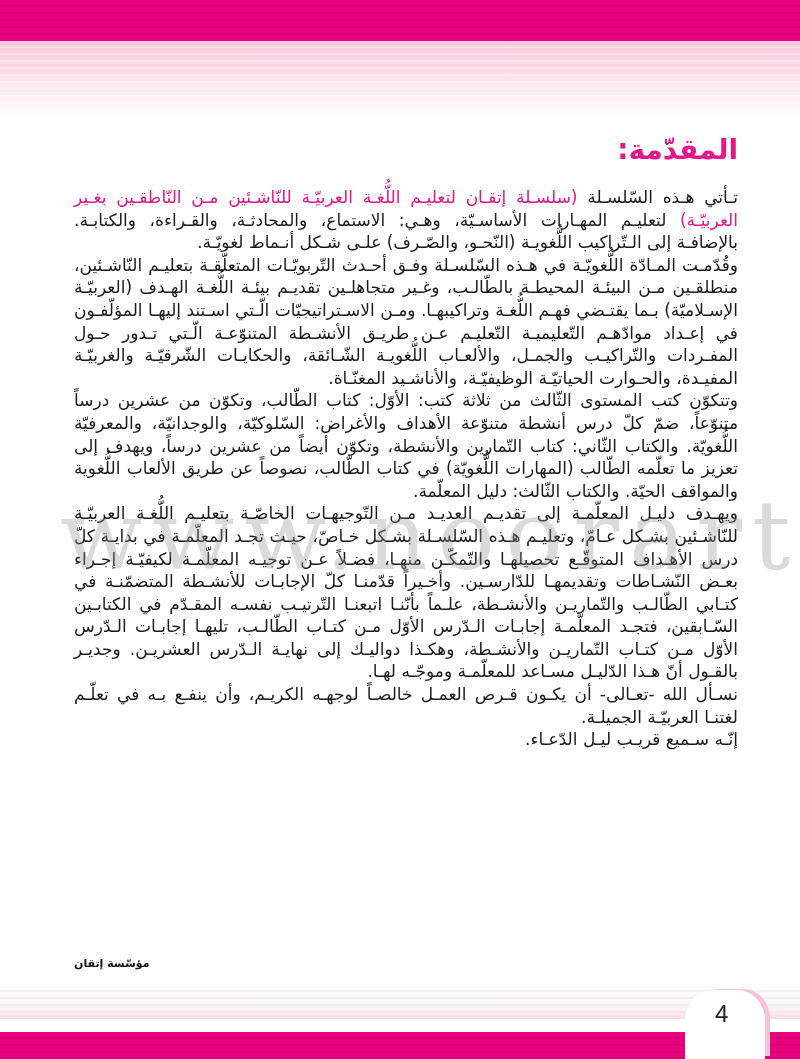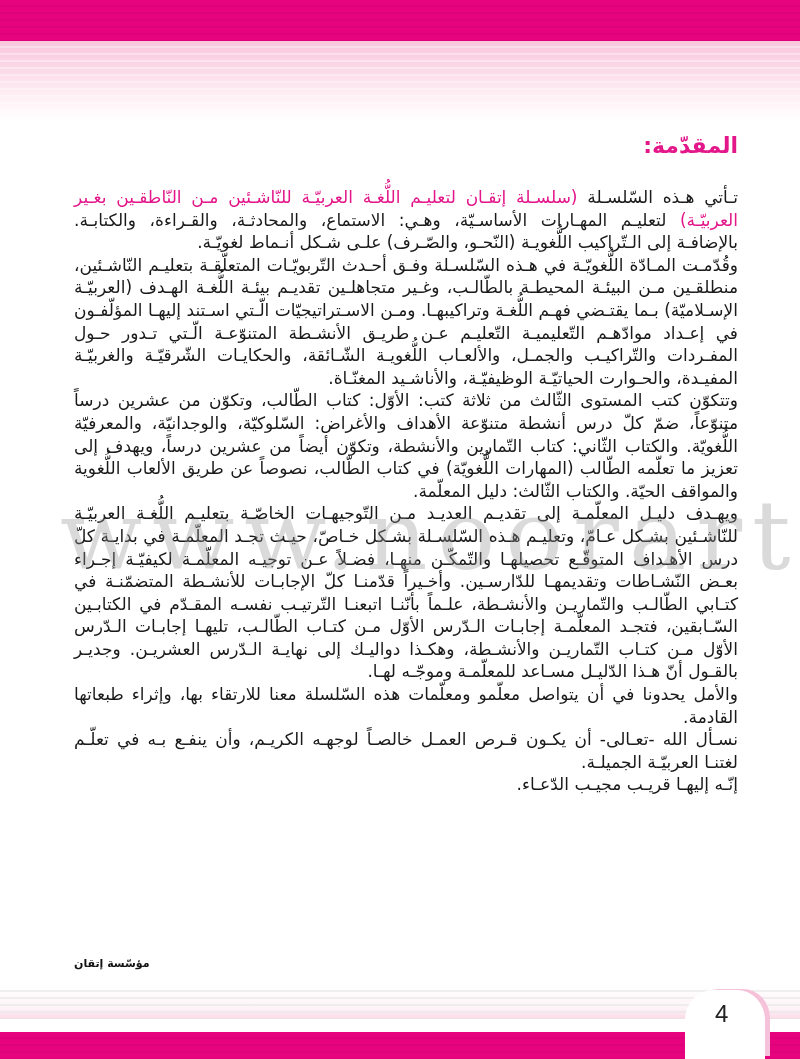--- a/index.html
+++ b/index.html
@@ -13,21 +13,21 @@
     background: repeating-linear-gradient(to bottom, #e8037e 0px, #e8037e 5px, #de0279 5px, #de0279 7px);
   }
   .top-fade {
     position: absolute; left: 0; top: 41px; width: 800px; height: 80px;
     background:
       repeating-linear-gradient(to bottom, rgba(255,255,255,0) 0px, rgba(255,255,255,0) 5px, rgba(255,255,255,0.35) 5px, rgba(255,255,255,0.35) 7px),
       linear-gradient(to bottom, #f9c8dc 0%, #fbd9e7 35%, #fef0f5 70%, #ffffff 100%);
   }
   .title {
     position: absolute; right: 62px; top: 133px;
-    color: #e3168a; font-weight: bold; font-size: 22px;
+    color: #e3168a; font-weight: bold; font-size: 28px;
     direction: rtl;
   }
   .content {
     position: absolute; left: 74px; right: 62px; top: 186px;
     direction: rtl; text-align: justify;
     font-family: "DejaVu Sans", sans-serif;
     font-size: 17px; line-height: 22.6px; color: #1a1a1a;
   }
   .content p { margin: 0; text-align-last: right; }
   .hl { color: #e3168a; }
@@ -71,23 +71,22 @@
 <div class="top-band"></div>
 <div class="top-fade"></div>
 
 <h1 class="title" style="margin:0;">المقدّمة:</h1>
 
 <div class="content">
   <p><span>تـأتي هـذه السّلسـلة </span><span class="hl">(سلسـلة إتقـان لتعليـم اللُّغـة العربيّـة للنّاشـئين مـن النّاطقـين بغـير العربيّـة)</span><span> لتعليـم المهـارات الأساسـيّة، وهـي: الاستماع، والمحادثـة، والقـراءة، والكتابـة. بالإضافـة إلى الـتّراكيب اللُّغويـة (النّحـو، والصّـرف) علـى شـكل أنـماط لغويّـة.</span></p>
   <p>وقُدّمـت المـادّة اللُّغويّـة في هـذه السّلسـلة وفـق أحـدث التّربويّـات المتعلّقـة بتعليـم النّاشـئين، منطلقـين مـن البيئـة المحيطـة بالطّالـب، وغـير متجاهلـين تقديـم بيئـة اللُّغـة الهـدف (العربيّـة الإسـلاميّة) بـما يقتـضي فهـم اللُّغـة وتراكيبهـا. ومـن الاسـتراتيجيّات الّـتي اسـتند إليهـا المؤلّفـون في إعـداد موادّهـم التّعليميـة التّعليـم عـن طريـق الأنشـطة المتنوّعـة الّـتي تـدور حـول المفـردات والتّراكيـب والجمـل، والألعـاب اللُّغويـة الشّـائقة، والحكايـات الشّرقيّـة والغربيّـة المفيـدة، والحـوارت الحياتيّـة الوظيفيّـة، والأناشـيد المغنّـاة.</p>
   <p>وتتكوّن كتب المستوى الثّالث من ثلاثة كتب: الأوّل: كتاب الطّالب، وتكوّن من عشرين درساً متنوّعاً، ضمّ كلّ درس أنشطة متنوّعة الأهداف والأغراض: السّلوكيّة، والوجدانيّة، والمعرفيّة اللُّغويّة. والكتاب الثّاني: كتاب التّمارين والأنشطة، وتكوّن أيضاً من عشرين درساً، ويهدف إلى تعزيز ما تعلّمه الطّالب (المهارات اللُّغويّة) في كتاب الطّالب، نصوصاً عن طريق الألعاب اللُّغوية والمواقف الحيّة. والكتاب الثّالث: دليل المعلّمة.</p>
   <p>ويهـدف دليـل المعلّمـة إلى تقديـم العديـد مـن التّوجيهـات الخاصّـة بتعليـم اللُّغـة العربيّـة للنّاشـئين بشـكل عـامّ، وتعليـم هـذه السّلسـلة بشـكل خـاصّ، حيـث تجـد المعلّمـة في بدايـة كلّ درس الأهـداف المتوقّـع تحصيلهـا والتّمكّـن منهـا، فضـلاً عـن توجيـه المعلّمـة لكيفيّـة إجـراء بعـض النّشـاطات وتقديمهـا للدّارسـين. وأخـيراً قدّمنـا كلّ الإجابـات للأنشـطة المتضمّنـة في كتـابي الطّالـب والتّماريـن والأنشـطة، علـماً بأنّنـا اتبعنـا التّرتيـب نفسـه المقـدّم في الكتابـين السّـابقين، فتجـد المعلّمـة إجابـات الـدّرس الأوّل مـن كتـاب الطّالـب، تليهـا إجابـات الـدّرس الأوّل مـن كتـاب التّماريـن والأنشـطة، وهكـذا دواليـك إلى نهايـة الـدّرس العشريـن. وجديـر بالقـول أنّ هـذا الدّليـل مسـاعد للمعلّمـة وموجّـه لهـا.</p>
-  <p>والأمل يحدونا في أن يتواصل معلّمو ومعلّمات هذه السّلسلة معنا للارتقاء بها، وإثراء طبعاتها القادمة.</p>
   <p>نسـأل الله -تعـالى- أن يكـون قـرص العمـل خالصـاً لوجهـه الكريـم، وأن ينفـع بـه في تعلّـم لغتنـا العربيّـة الجميلـة.</p>
-  <p>إنّـه إليهـا قريـب مجيـب الدّعـاء.</p>
+  <p>إنّـه سـميع قريـب ليـل الدّعـاء.</p>
 </div>
 
 <div class="watermark">www.noorart.com</div>
 
 <div class="signature">مؤسّسة إتقان</div>
 
 <div class="bottom-fade"></div>
 <div class="bottom-band"></div>
 <div class="page-tab"></div>
 <div class="page-number">4</div>

